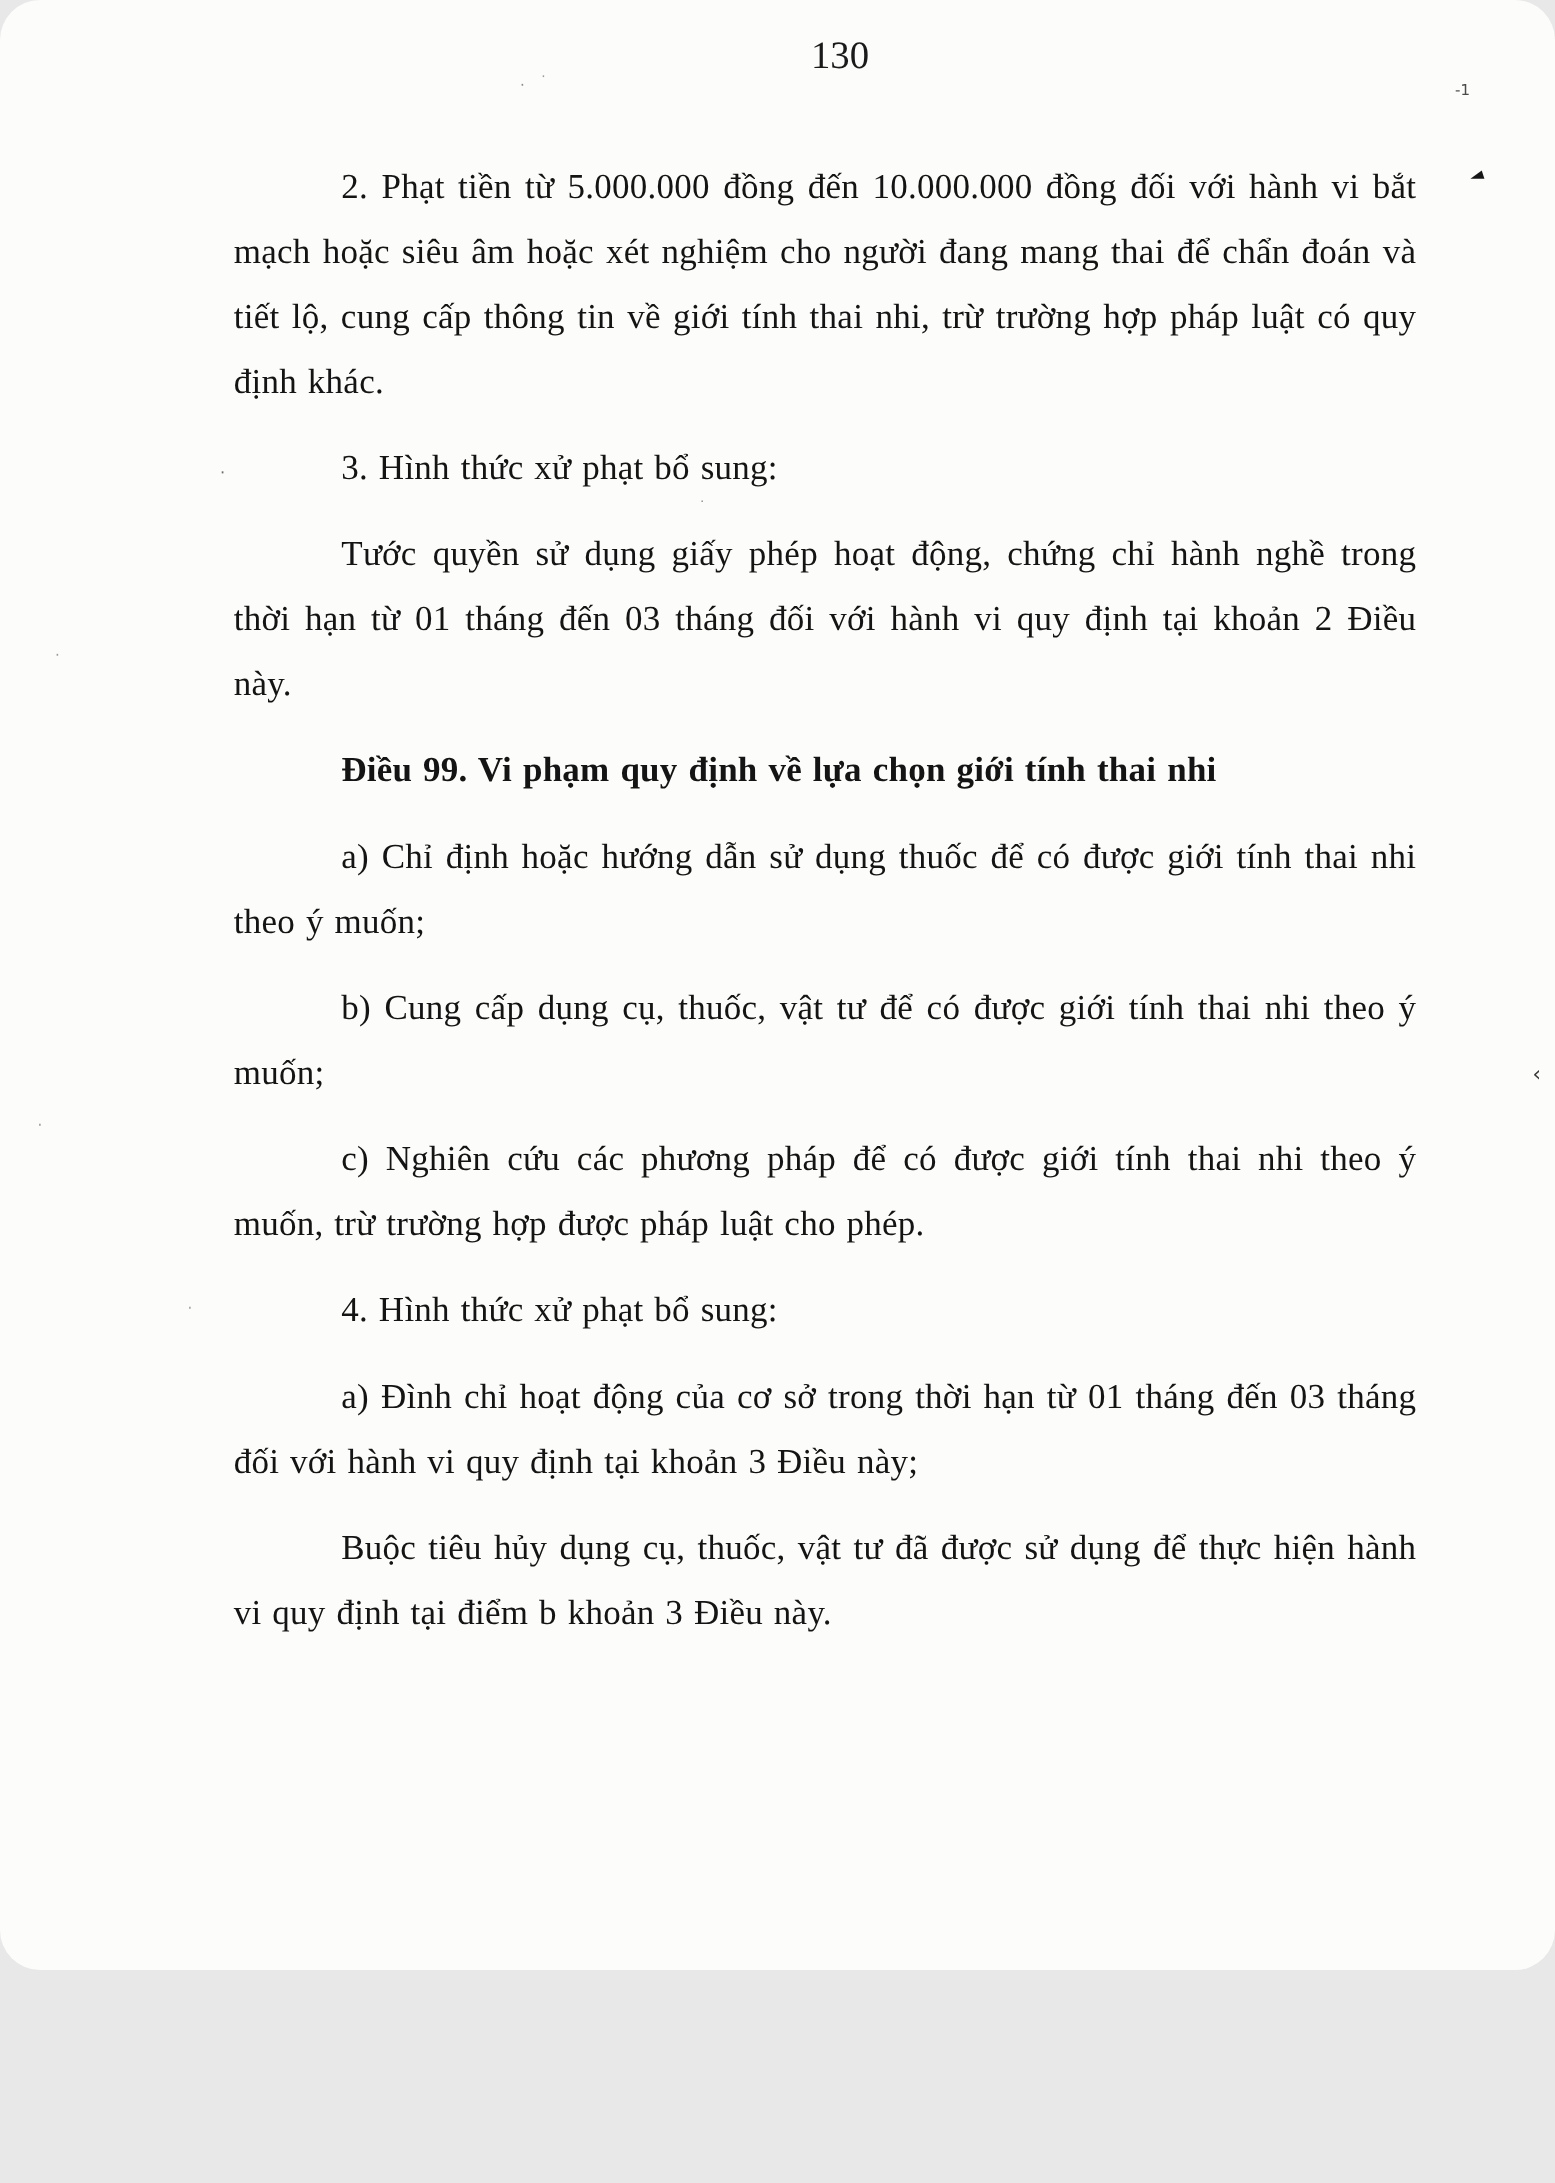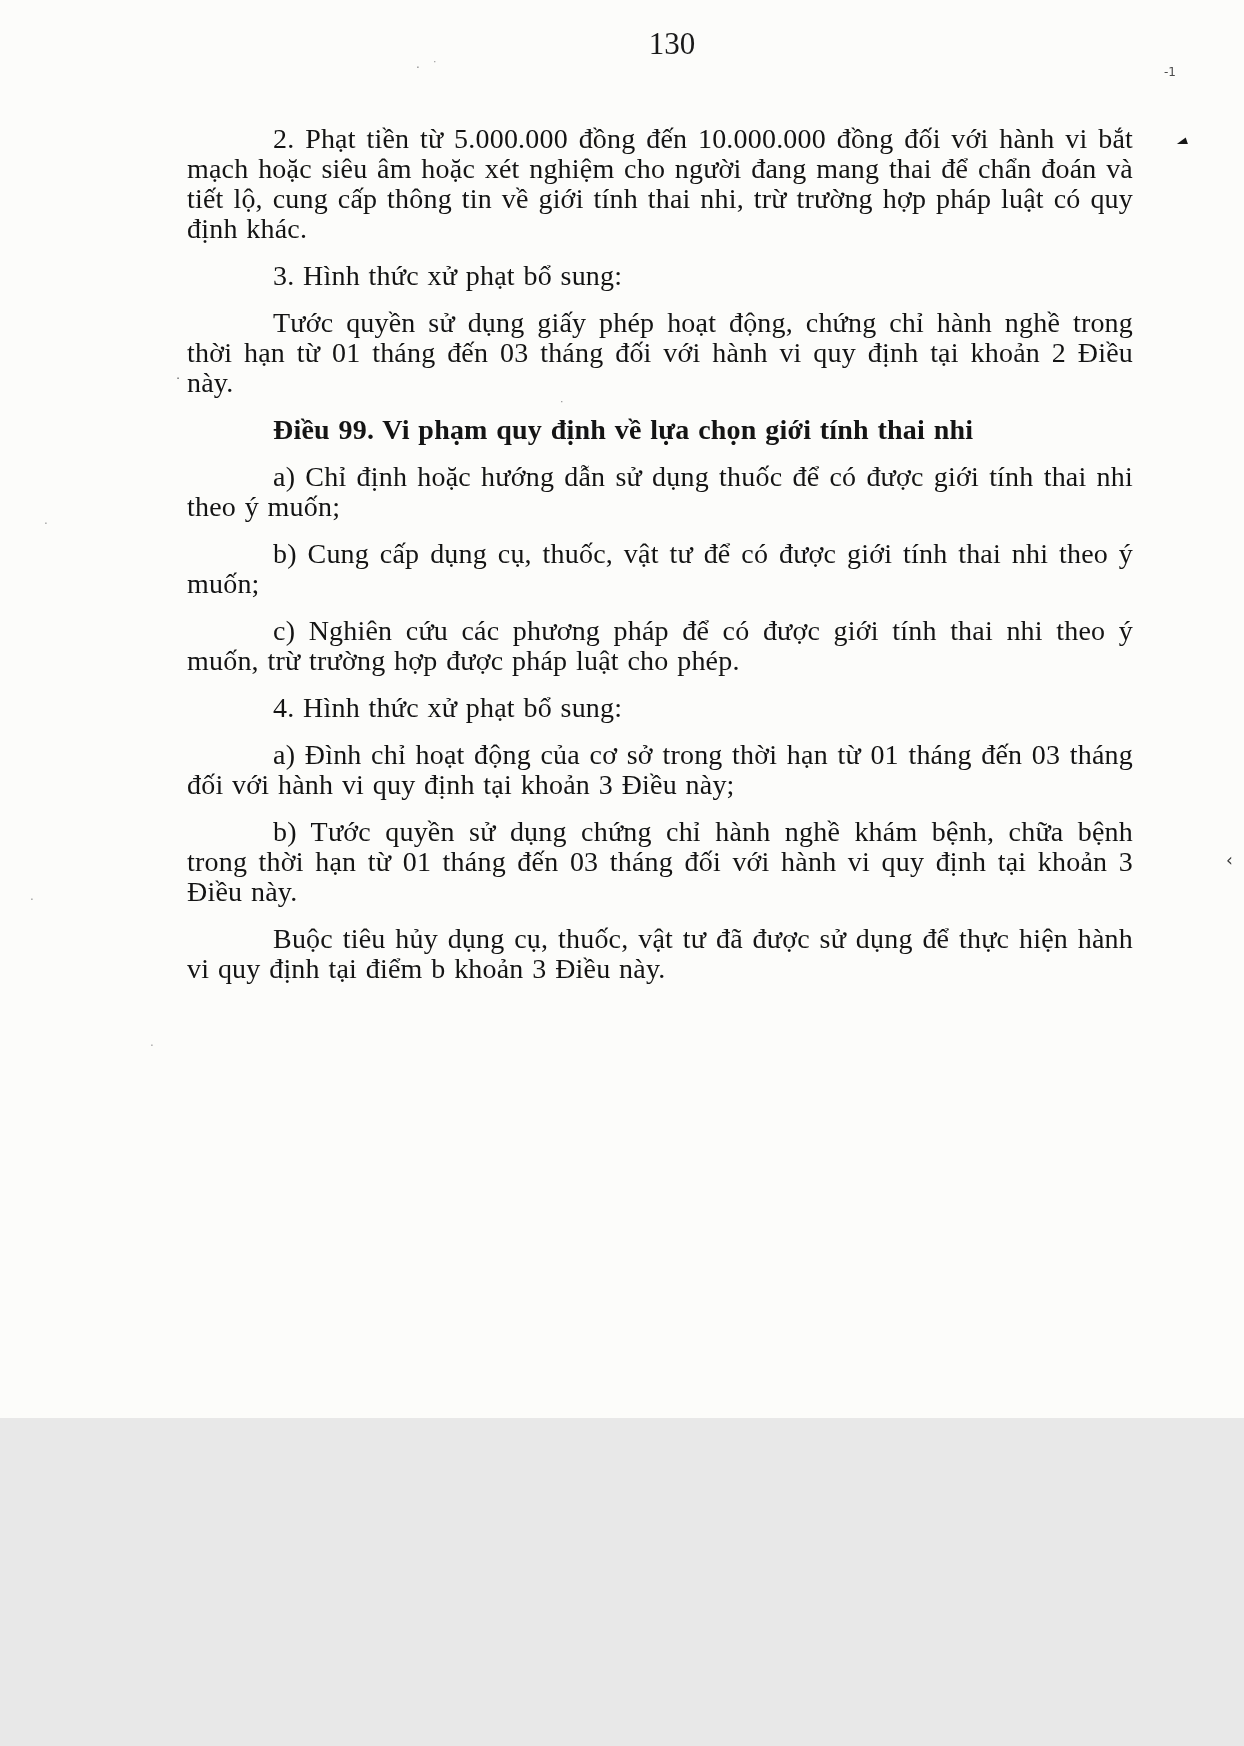--- a/index.html
+++ b/index.html
@@ -1,45 +1,46 @@
 <!DOCTYPE html>
 <html lang="vi"><head>
 <meta charset="utf-8">
 <style>
   html, body { margin: 0; padding: 0; background: #e8e8e8; }
   .page {
     position: relative;
     width: 1244px;
-    height: 1418px;
+    height: 1576px;
     margin: 0 auto;
     background: #fcfcfa;
     font-family: "Liberation Serif", "DejaVu Serif", serif;
     color: #141414;
     overflow: hidden;
+    border-radius: 32px;
   }
   .pageno {
     position: absolute;
     top: 26px;
     left: 50px;
     width: 1244px;
     text-align: center;
     font-size: 31px;
     line-height: 36px;
     color: #1a1a1a;
   }
   .doc {
     position: absolute;
     top: 124px;
     left: 187px;
     width: 946px;
   }
   p.para {
     margin: 0 0 17px 0;
     font-size: 28px;
-    line-height: 30px;
+    line-height: 52px;
     text-align: justify;
     text-indent: 86px;
     letter-spacing: 0.2px;
     word-spacing: 1.5px;
   }
   p.para.heading { font-weight: bold; }
   p.para:last-child { margin-bottom: 0; }
   .mark {
     position: absolute;
     font-family: "DejaVu Sans", sans-serif;
@@ -55,21 +56,20 @@
   <div class="doc">
       <p class="para body">2. Phạt tiền từ 5.000.000 đồng đến 10.000.000 đồng đối với hành vi bắt mạch hoặc siêu âm hoặc xét nghiệm cho người đang mang thai để chẩn đoán và tiết lộ, cung cấp thông tin về giới tính thai nhi, trừ trường hợp pháp luật có quy định khác.</p>
       <p class="para body">3. Hình thức xử phạt bổ sung:</p>
       <p class="para body">Tước quyền sử dụng giấy phép hoạt động, chứng chỉ hành nghề trong thời hạn từ 01 tháng đến 03 tháng đối với hành vi quy định tại khoản 2 Điều này.</p>
       <p class="para heading">Điều 99. Vi phạm quy định về lựa chọn giới tính thai nhi</p>
       <p class="para body">a) Chỉ định hoặc hướng dẫn sử dụng thuốc để có được giới tính thai nhi theo ý muốn;</p>
       <p class="para body">b) Cung cấp dụng cụ, thuốc, vật tư để có được giới tính thai nhi theo ý muốn;</p>
       <p class="para body">c) Nghiên cứu các phương pháp để có được giới tính thai nhi theo ý muốn, trừ trường hợp được pháp luật cho phép.</p>
       <p class="para body">4. Hình thức xử phạt bổ sung:</p>
       <p class="para body">a) Đình chỉ hoạt động của cơ sở trong thời hạn từ 01 tháng đến 03 tháng đối với hành vi quy định tại khoản 3 Điều này;</p>
-      <p class="para body">b) Tước quyền sử dụng chứng chỉ hành nghề khám bệnh, chữa bệnh trong thời hạn từ 01 tháng đến 03 tháng đối với hành vi quy định tại khoản 3 Điều này.</p>
       <p class="para body">Buộc tiêu hủy dụng cụ, thuốc, vật tư đã được sử dụng để thực hiện hành vi quy định tại điểm b khoản 3 Điều này.</p>
     </div>
   <div id="marks-layer">
       <span class="mark" style="left: 1164px; top: 66px; font-size: 12px; color: rgb(74, 74, 74);">-1</span>
       <span class="mark" style="left: 1176px; top: 134px; font-size: 14px; color: rgb(22, 22, 22); transform: rotate(-18deg);">◄</span>
       <span class="mark" style="left: 1226px; top: 852px; font-size: 17px; color: rgb(58, 58, 58);">‹</span>
       <span class="mark" style="left: 416px; top: 62px; font-size: 12px; color: rgb(138, 138, 138);">·</span>
       <span class="mark" style="left: 433px; top: 56px; font-size: 11px; color: rgb(154, 154, 154);">·</span>
       <span class="mark" style="left: 176px; top: 372px; font-size: 13px; color: rgb(106, 106, 106);">·</span>
       <span class="mark" style="left: 560px; top: 396px; font-size: 11px; color: rgb(143, 143, 143);">·</span>

